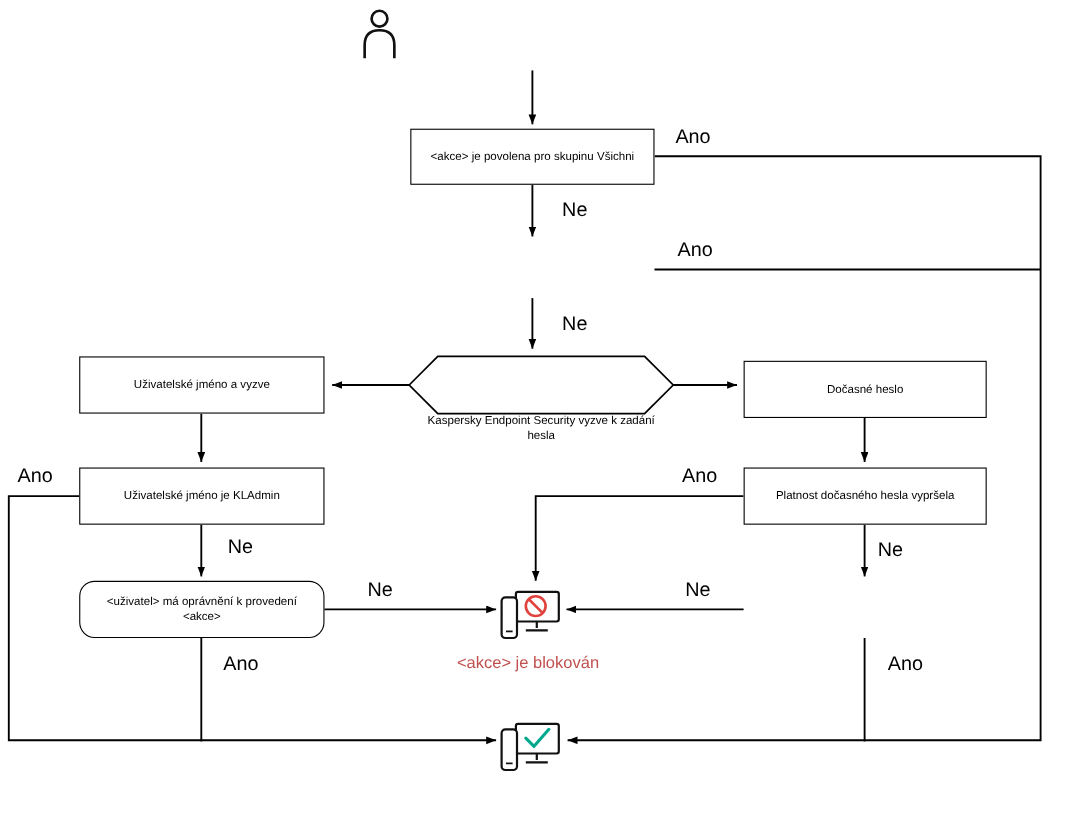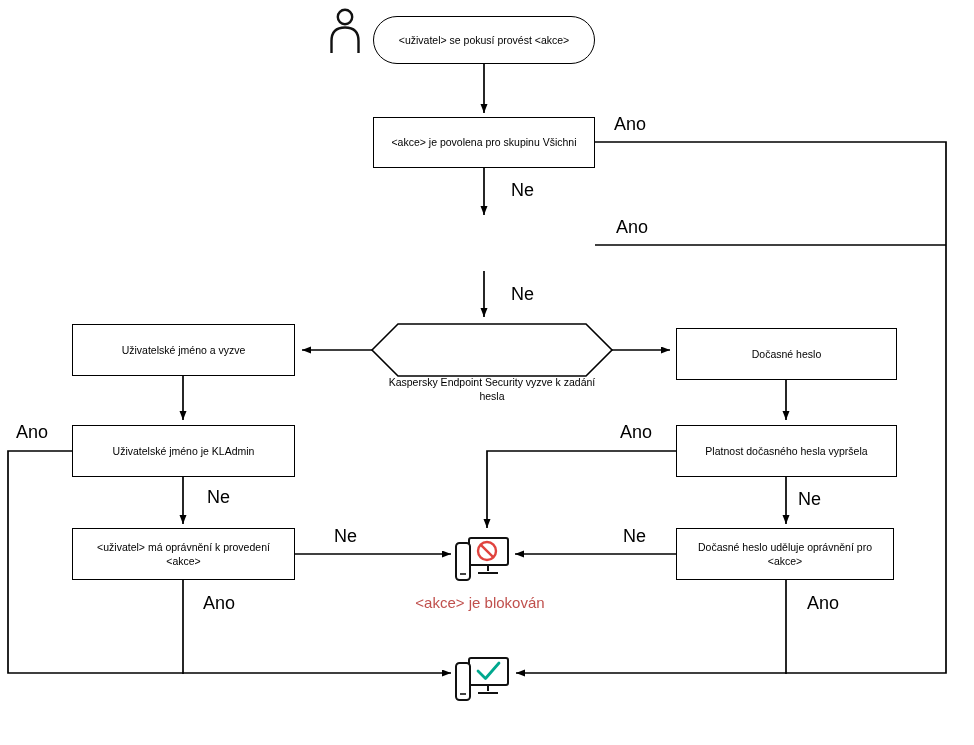--- a/index.html
+++ b/index.html
@@ -112,38 +112,36 @@
 
     <g>
       <rect x="469" y="658" width="39" height="27" rx="2" fill="#ffffff" stroke="#111111" stroke-width="2"></rect>
       <path d="M488,685 v6 M478,693 h20" stroke="#111111" stroke-width="2" fill="none"></path>
       <rect x="456" y="663" width="14" height="37" rx="3.5" fill="#ffffff" stroke="#111111" stroke-width="2"></rect>
       <path d="M460,694 h6" stroke="#111111" stroke-width="1.6"></path>
       <path d="M478,671 L485.5,678.5 L499,663" stroke="#00a88e" stroke-width="2.8" fill="none" stroke-linecap="round" stroke-linejoin="round"></path>
     </g>
   </svg>
 
-  <div class="node oval" style="left:373px;top:16px;width:222px;height:48px;">&lt;uživatel&gt; se pokusí provést &lt;akce&gt;</div>
 
   <div class="node" style="left:373px;top:117px;width:222px;height:51px;">&lt;akce&gt; je povolena pro skupinu Všichni</div>
 
 
   <div class="hex-label" style="left:385px;top:326px;width:214px;height:48px;">Kaspersky Endpoint Security vyzve k zadání hesla</div>
 
   <div class="node" style="left:72px;top:324px;width:223px;height:52px;">Uživatelské jméno a vyzve</div>
 
   <div class="node" style="left:676px;top:328px;width:221px;height:52px;">Dočasné heslo</div>
 
   <div class="node" style="left:676px;top:425px;width:221px;height:52px;">Platnost dočasného hesla vypršela</div>
 
   <div class="node" style="left:72px;top:425px;width:223px;height:52px;">Uživatelské jméno je KLAdmin</div>
 
-  <div class="node" style="left:72px;top:528px;width:223px;height:52px;">&lt;uživatel&gt; má oprávnění k provedení &lt;akce&gt;</div>
+  <div class="node" style="left:72px;top:528px;width:223px;height:52px;border-radius:14px;">&lt;uživatel&gt; má oprávnění k provedení &lt;akce&gt;</div>
 
-  <div class="node" style="left:676px;top:528px;width:218px;height:52px;">Dočasné heslo uděluje oprávnění pro &lt;akce&gt;</div>
 
   <span class="edge-label" style="left:614px;top:114px;">Ano</span>
   <span class="edge-label" style="left:511px;top:180px;">Ne</span>
   <span class="edge-label" style="left:616px;top:217px;">Ano</span>
   <span class="edge-label" style="left:511px;top:284px;">Ne</span>
   <span class="edge-label" style="left:16px;top:422px;">Ano</span>
   <span class="edge-label" style="left:207px;top:487px;">Ne</span>
   <span class="edge-label" style="left:334px;top:526px;">Ne</span>
   <span class="edge-label" style="left:203px;top:593px;">Ano</span>
   <span class="edge-label" style="left:620px;top:422px;">Ano</span>

